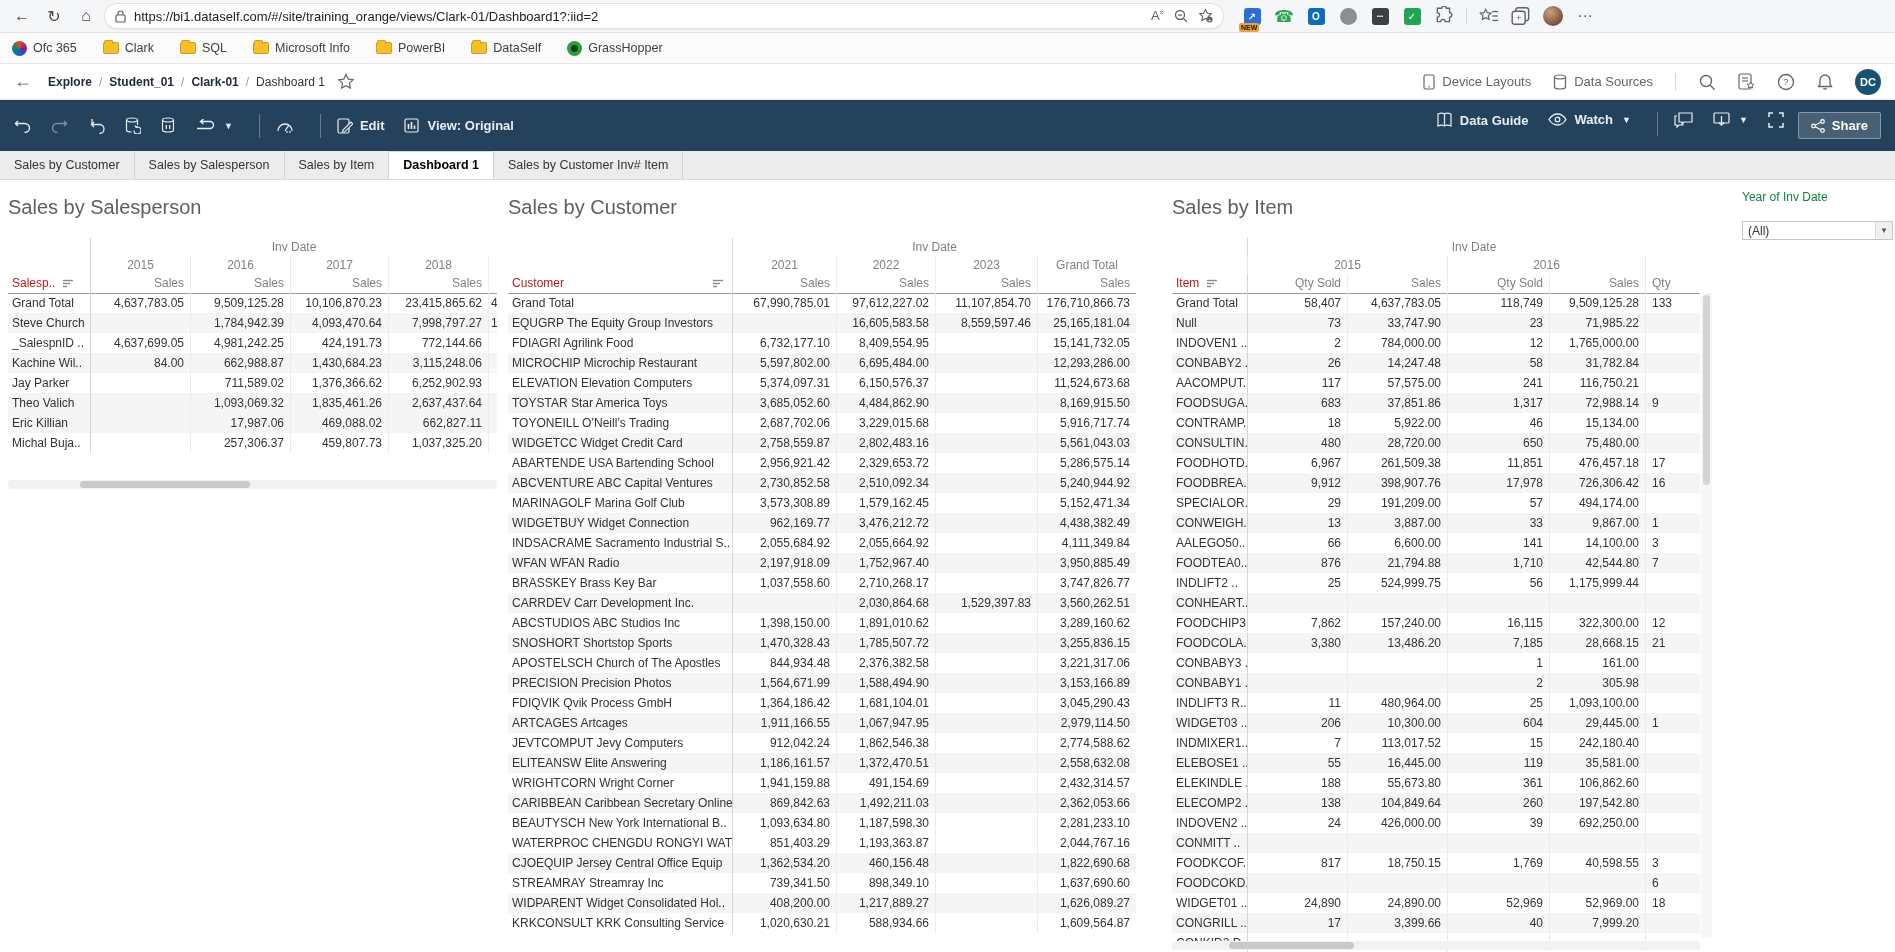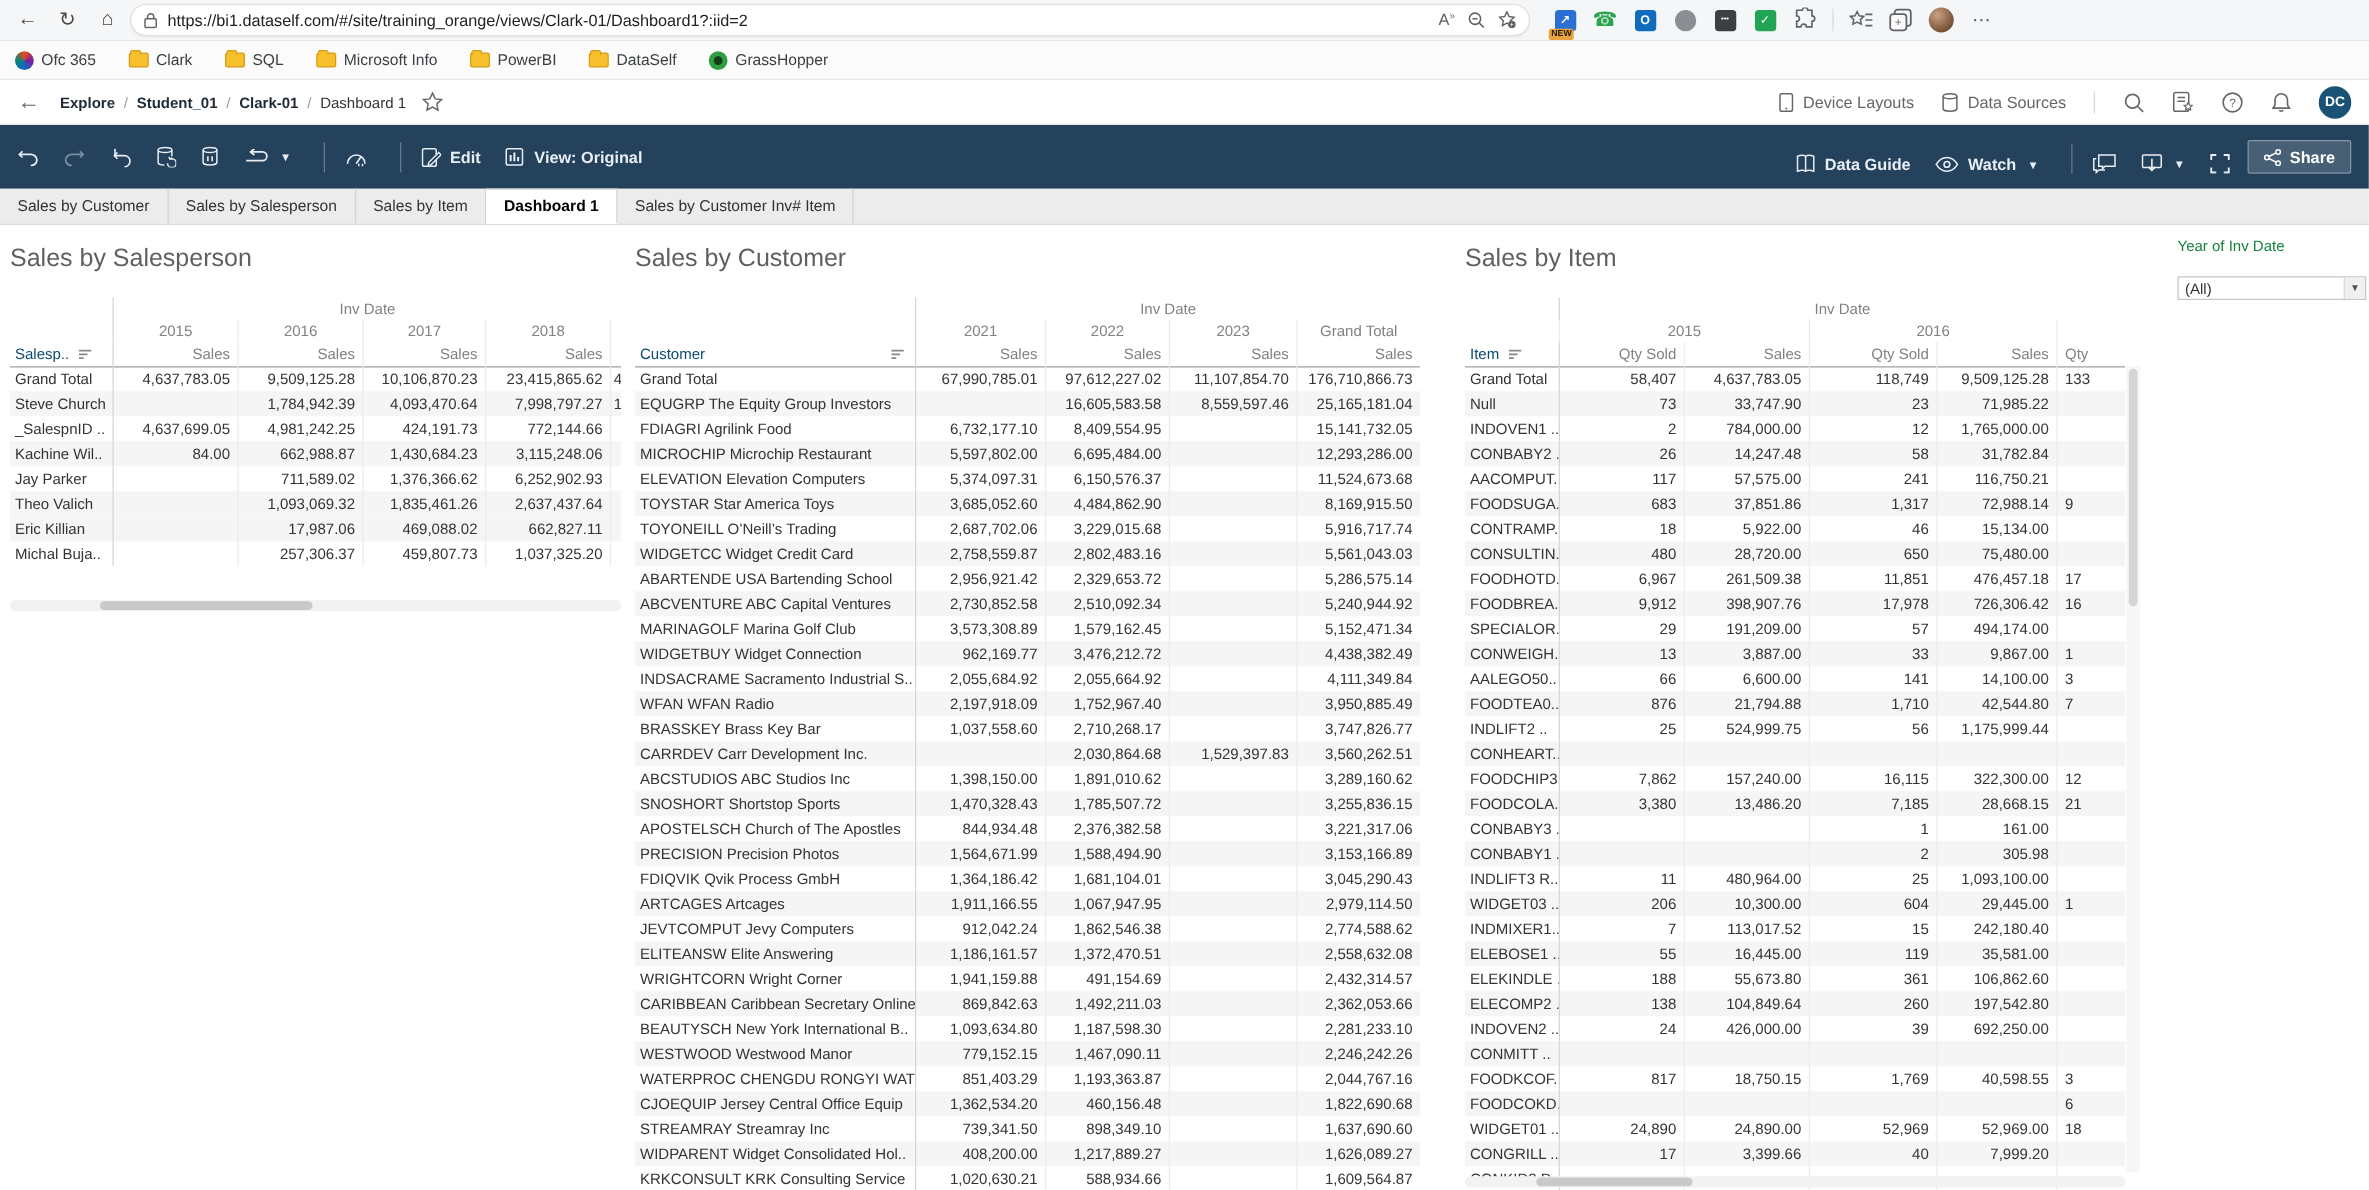--- a/index.html
+++ b/index.html
@@ -53,21 +53,21 @@
     font-size:11px;font-weight:bold;display:flex;align-items:center;justify-content:center}
   .ic{display:inline-block;vertical-align:middle}
 
   
   .toolbar{position:absolute;left:0;top:100px;width:1895px;height:51px;background:#24425c;
     display:flex;align-items:center;padding:0 14px;color:#fff}
   .tbtn{display:flex;align-items:center;gap:7px;margin-right:20px;color:#e8eef4;font-size:13px;font-weight:bold}
   .tbtn.dim{opacity:.45}
   .tsep{width:1px;height:24px;background:rgba(255,255,255,.3);margin:0 16px 0 6px}
   .caret{font-size:9px;margin-left:2px}
-  .toolbar-right{margin-left:auto;display:flex;align-items:flex-end}
+  .toolbar-right{margin-left:auto;display:flex;align-items:flex-start}
   .sharebtn{background:rgba(255,255,255,.16);border:1px solid rgba(255,255,255,.35);
     border-radius:2px;padding:5px 12px;display:flex;gap:7px;align-items:center;
     font-size:13px;font-weight:bold;color:#fff;margin-left:14px}
 
   
   .tabs{position:absolute;left:0;top:151px;width:1895px;height:29px;background:#ececec;
     border-bottom:1px solid #dcdcdc;display:flex;align-items:stretch}
   .tab{padding:0 14px;font-size:12.5px;color:#333;display:flex;align-items:center;
     border-right:1px solid #d2d2d2}
   .tab.active{background:#fff;font-weight:bold;color:#000;border-top:1px solid #dcdcdc;border-bottom:1px solid #fff}
@@ -76,21 +76,21 @@
   .dash{position:absolute;left:0;top:180px;width:1895px;height:772px;background:#fff}
   .viz{position:absolute;top:0;overflow:hidden}
   .viz-title{position:absolute;top:16px;left:0;font-size:20px;color:#5f5f5f;white-space:nowrap}
   .thead{position:absolute;top:58px;left:0;right:0;border-bottom:1px solid #9f9f9f}
   .hrow{display:flex;height:18px;line-height:18px;font-size:12px;color:#818181;white-space:nowrap}
   .hrow.mrow{height:19px;line-height:19px}
   .hc{flex:0 0 auto;overflow:hidden}
   .group-span{flex:1;text-align:center;border-left:1px solid #d6d6d6}
   .yc{border-left:1px solid #ebebeb;text-align:center}
   .mnum{text-align:right;padding-right:6px}
-  .dimcell{display:flex;align-items:center;gap:8px;padding-left:4px;color:#0c4a6e}
+  .dimcell{display:flex;align-items:center;gap:8px;padding-left:4px;color:#b91c1c}
   .tbody{position:absolute;top:113px;left:0;right:0}
   .trow{display:flex;height:20px;line-height:20px;font-size:12px;white-space:nowrap}
   .trow.band{background:#f5f5f5}
   .tc{flex:0 0 auto;overflow:hidden}
   .tc.num{text-align:right;padding-right:6px;color:#333}
   .tc.lab{padding-left:4px;color:#333}
   .tc1,.tc2,.tc3,.tc4,.tc5{border-left:1px solid #ececec}
   .tc1{border-left-color:#d6d6d6}
 
   .t-sp .tc0{width:82px}.t-sp .tc1{width:100px}.t-sp .tc2{width:100px}
@@ -705,27 +705,20 @@
           <div class="tc tc3 num"></div>
           <div class="tc tc4 num">2,362,053.66</div>
         </div>
         <div class="trow">
           <div class="tc tc0 lab">BEAUTYSCH New York International B..</div>
           <div class="tc tc1 num">1,093,634.80</div>
           <div class="tc tc2 num">1,187,598.30</div>
           <div class="tc tc3 num"></div>
           <div class="tc tc4 num">2,281,233.10</div>
         </div>
-        <div class="trow band">
-          <div class="tc tc0 lab">WESTWOOD Westwood Manor</div>
-          <div class="tc tc1 num">779,152.15</div>
-          <div class="tc tc2 num">1,467,090.11</div>
-          <div class="tc tc3 num"></div>
-          <div class="tc tc4 num">2,246,242.26</div>
-        </div>
         <div class="trow">
           <div class="tc tc0 lab">WATERPROC CHENGDU RONGYI WATE..</div>
           <div class="tc tc1 num">851,403.29</div>
           <div class="tc tc2 num">1,193,363.87</div>
           <div class="tc tc3 num"></div>
           <div class="tc tc4 num">2,044,767.16</div>
         </div>
         <div class="trow band">
           <div class="tc tc0 lab">CJOEQUIP Jersey Central Office Equip</div>
           <div class="tc tc1 num">1,362,534.20</div>

